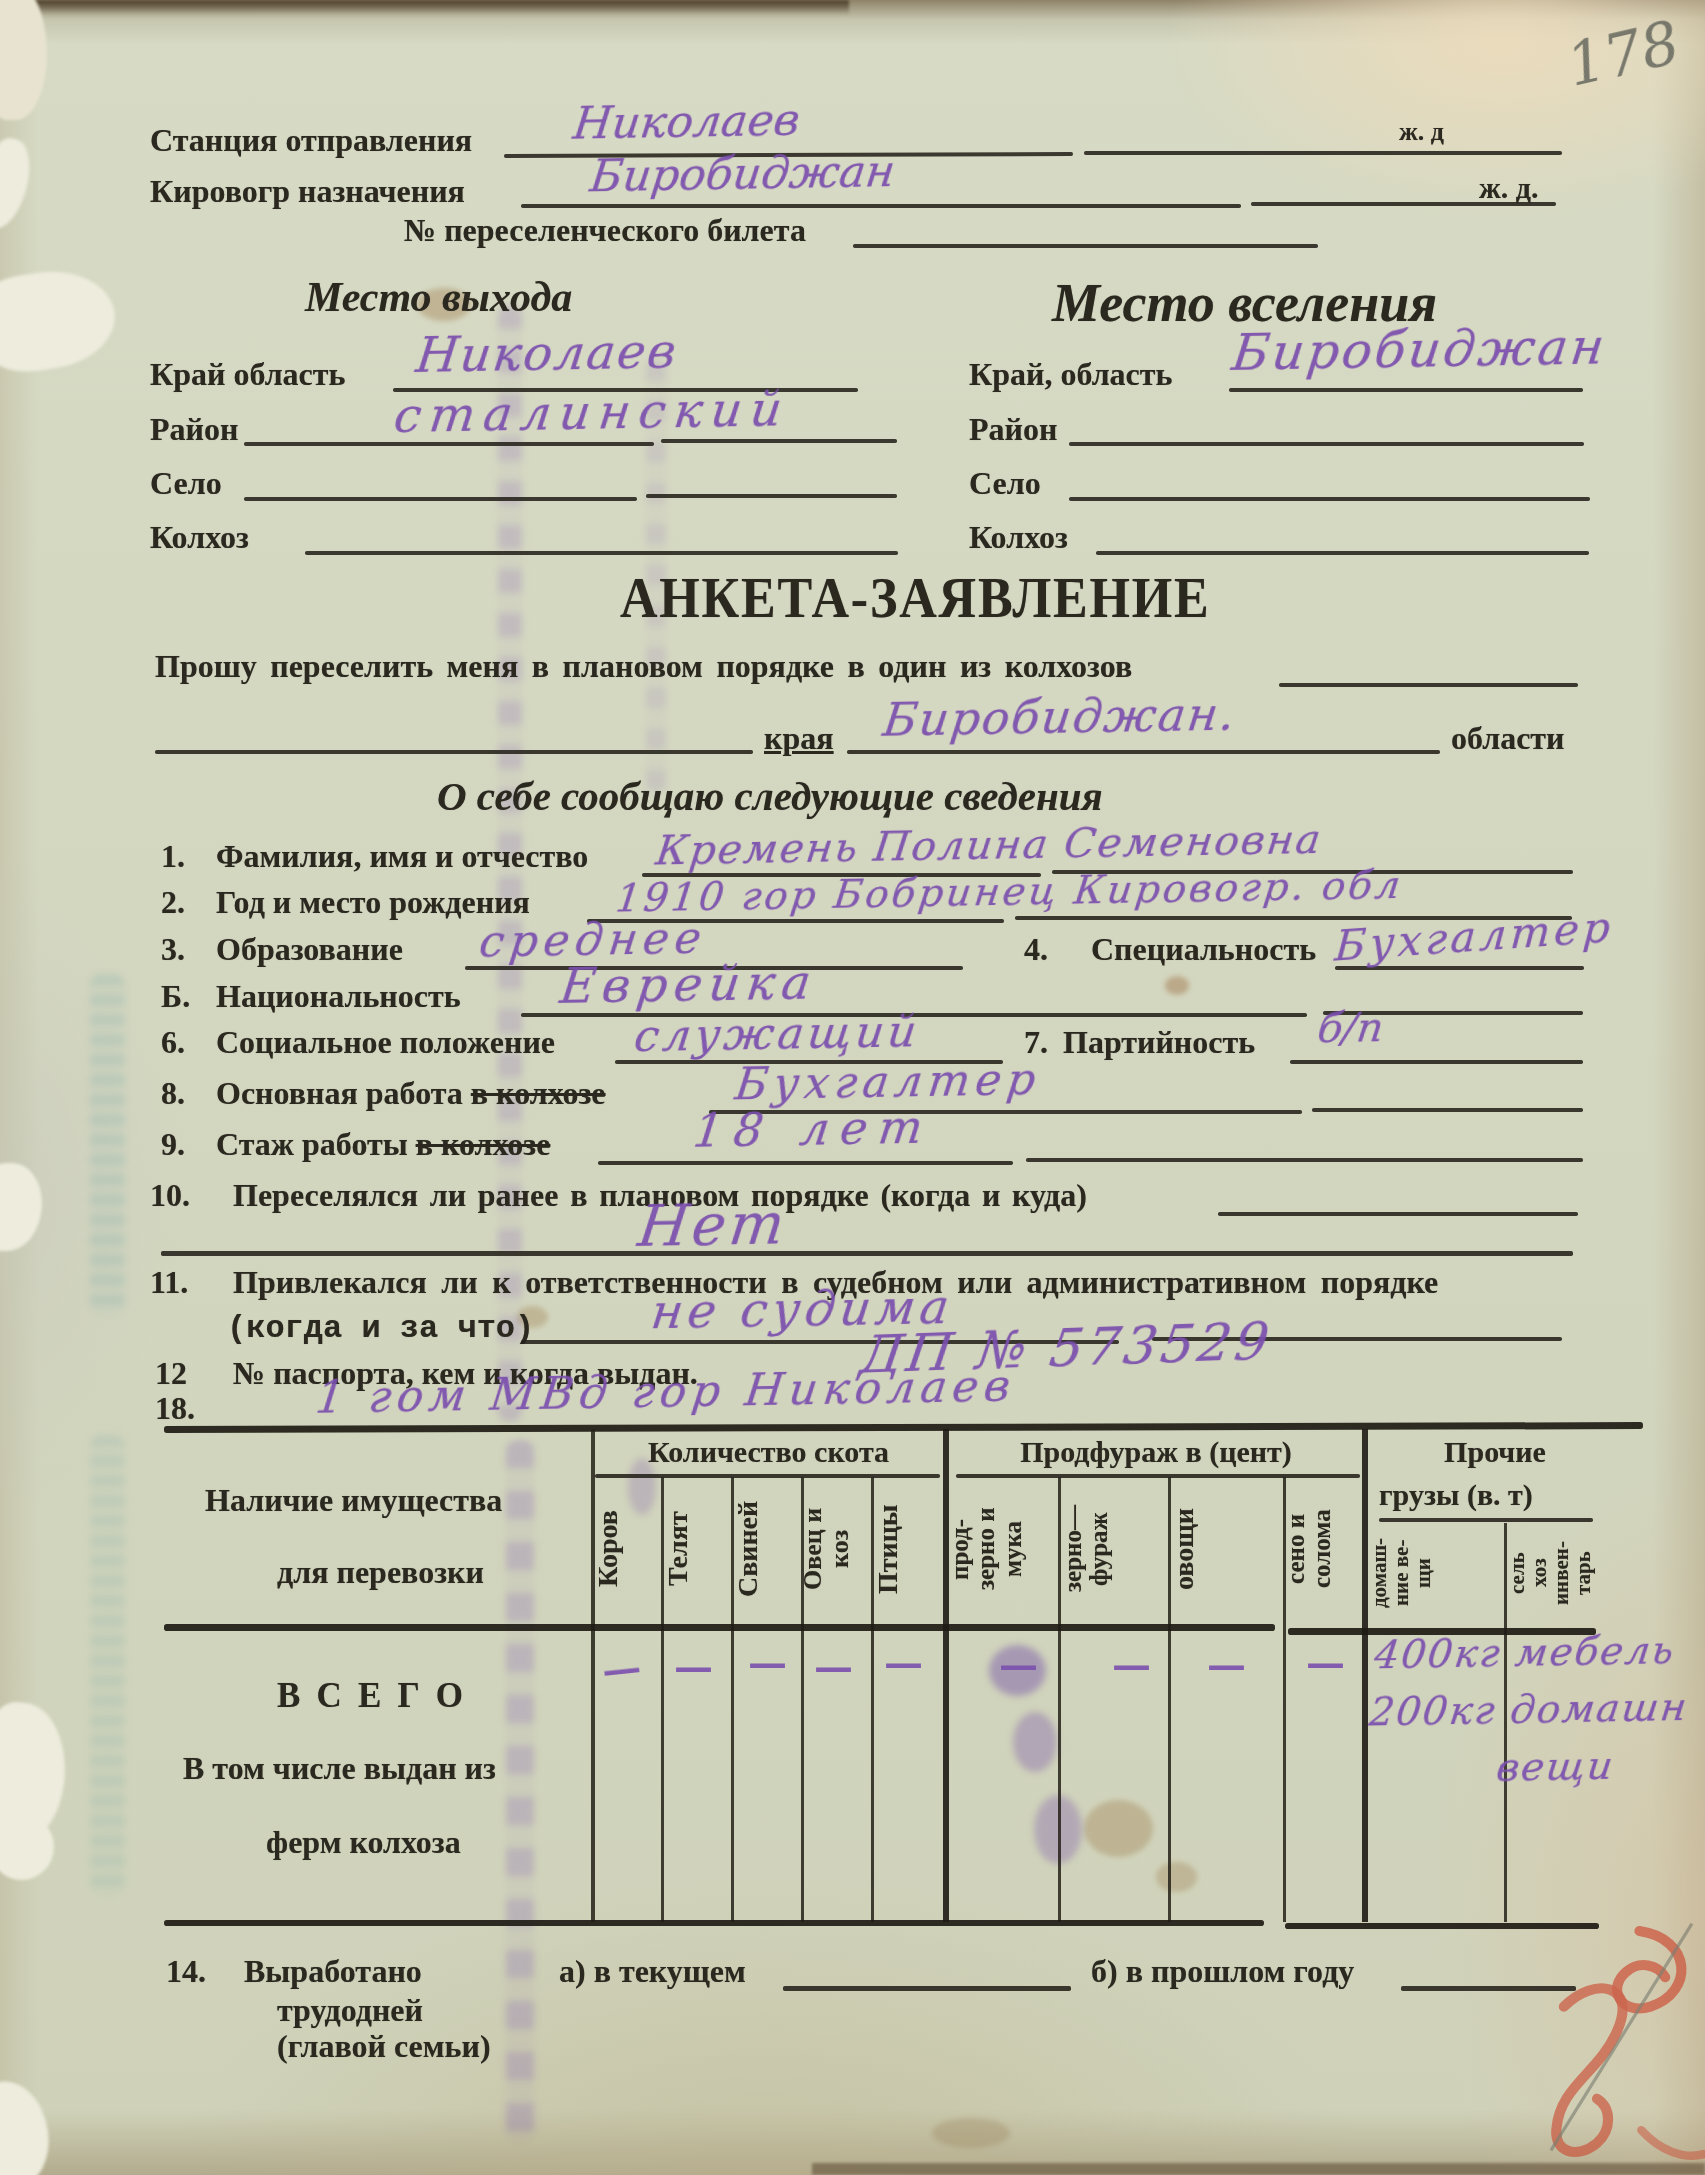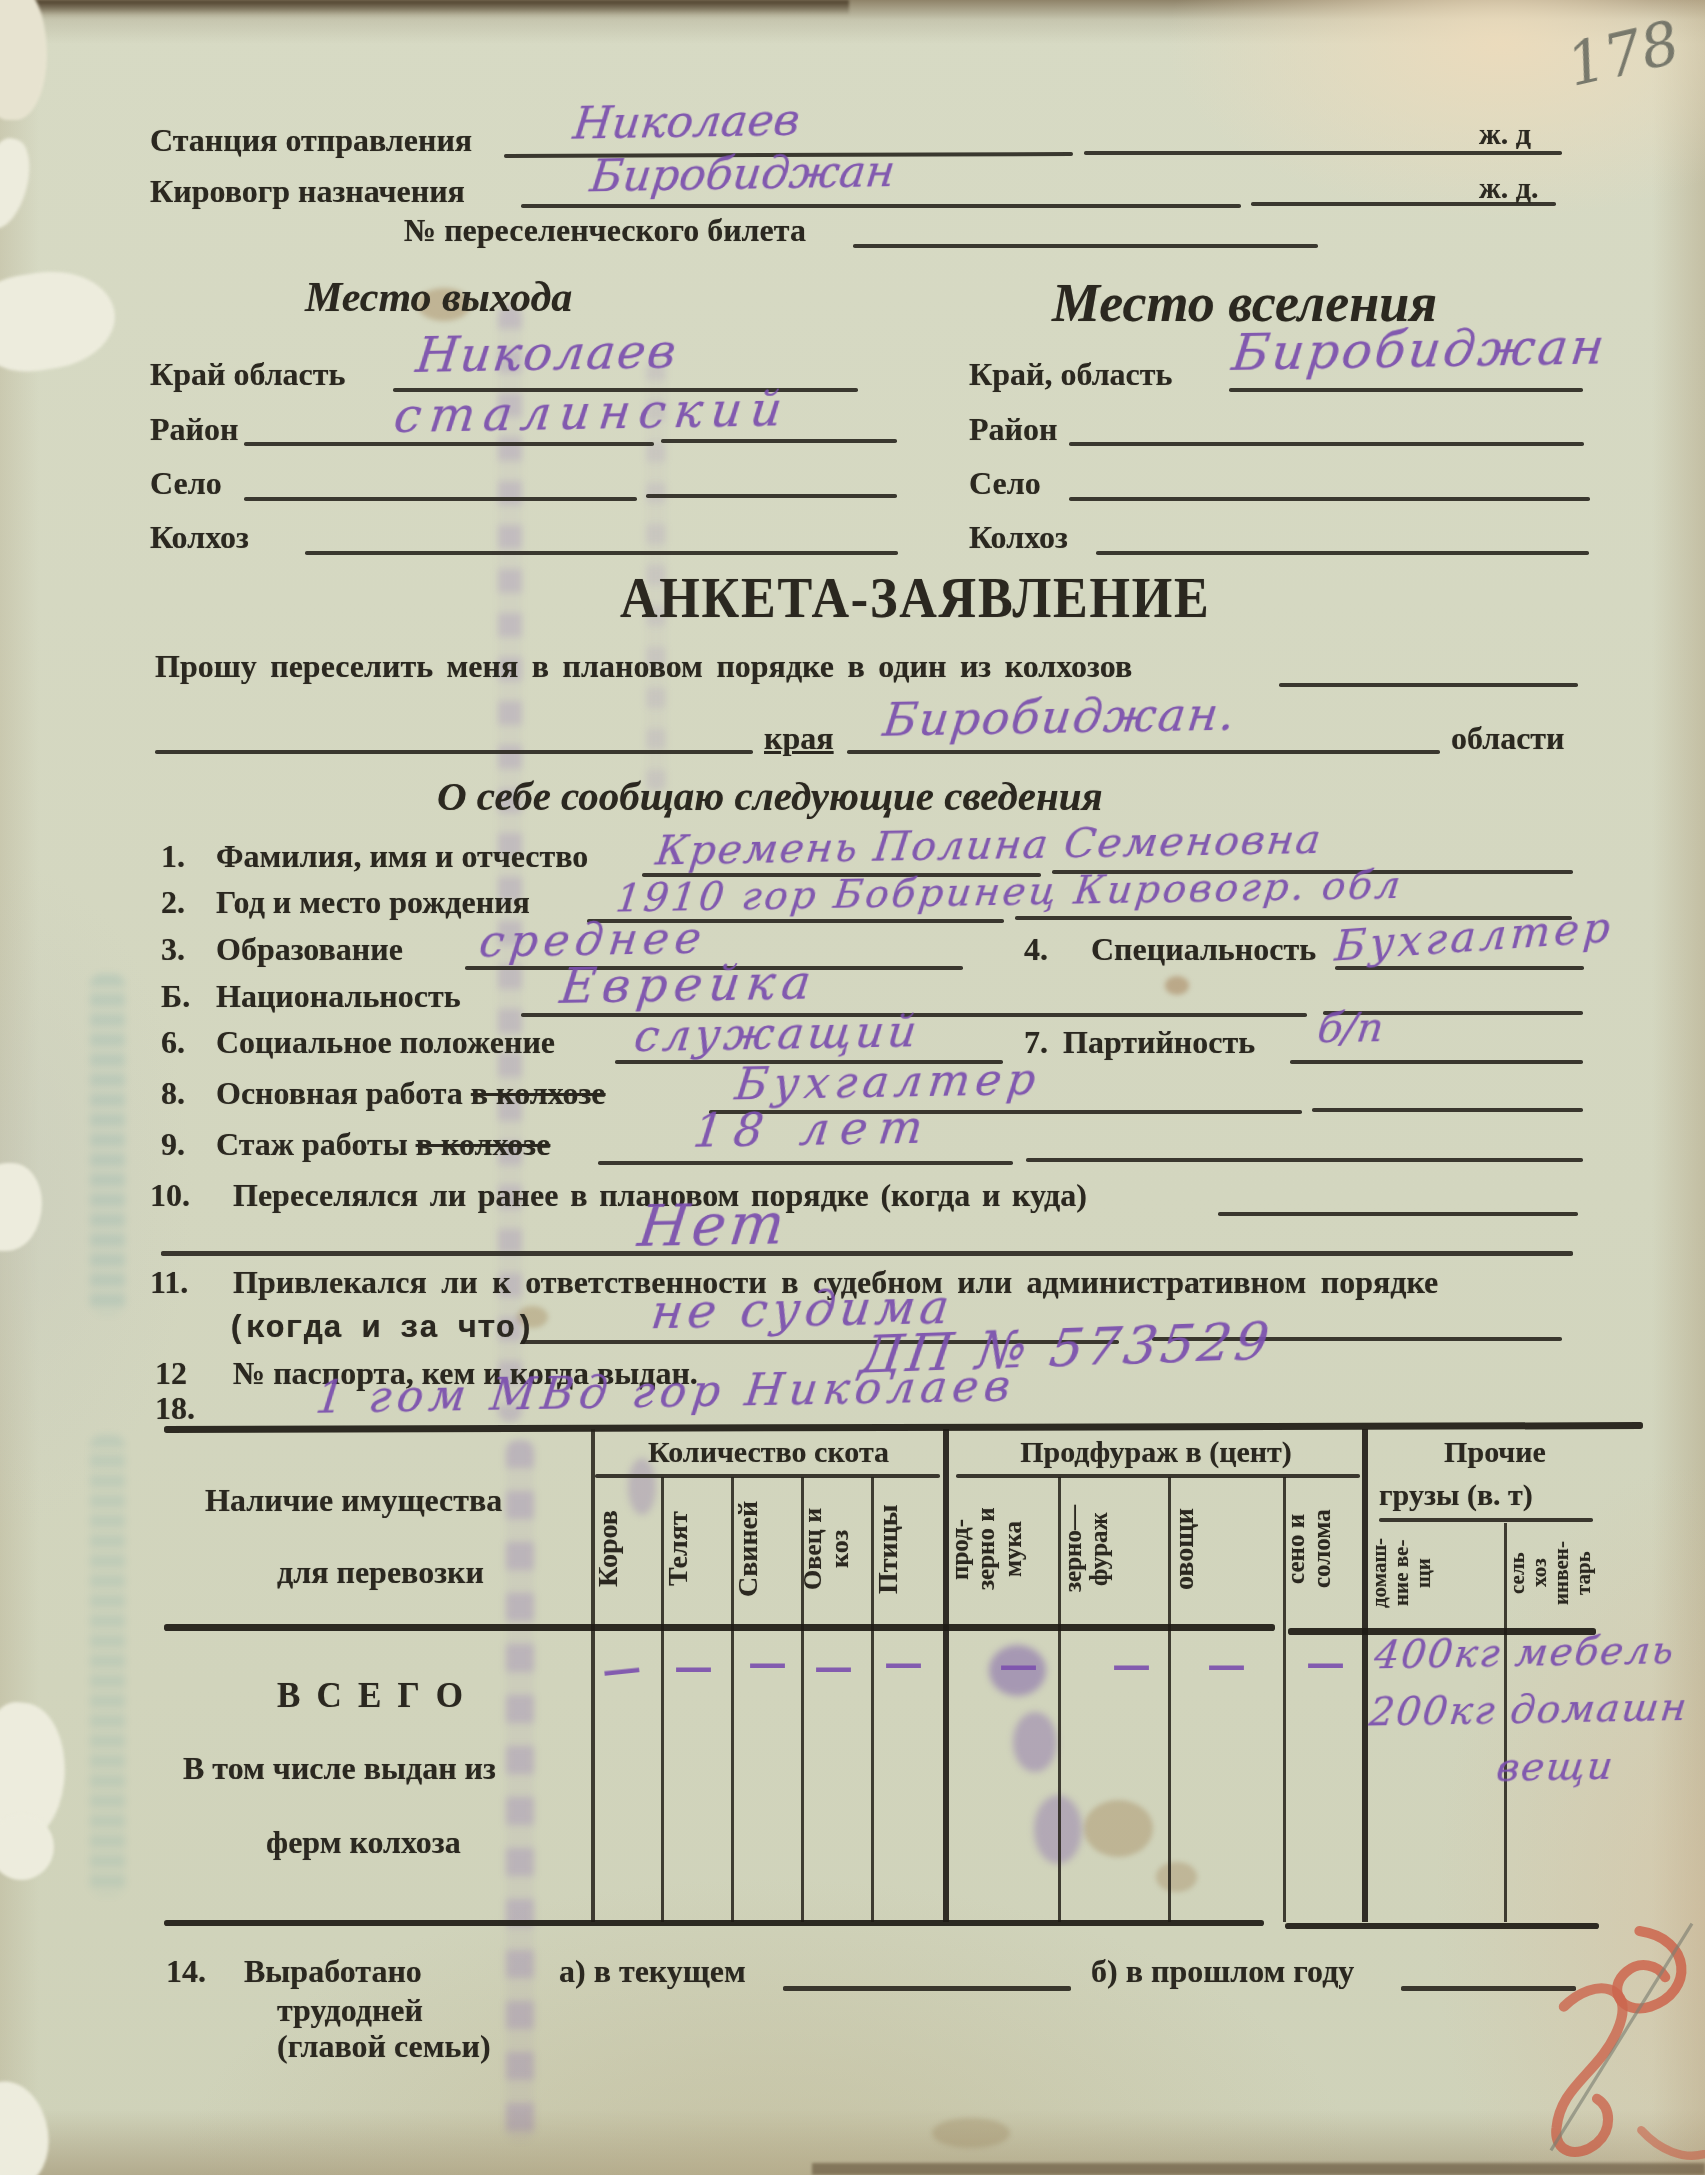--- a/index.html
+++ b/index.html
@@ -69,21 +69,21 @@
   <div class="bleed" style="left:989px;top:1645px;width:57px;height:51px;background:rgba(108,68,168,.42);border-radius:50%;"></div>
   <div class="bleed" style="left:1013px;top:1712px;width:44px;height:60px;background:rgba(108,68,168,.32);border-radius:50%;"></div>
   <div class="bleed" style="left:1034px;top:1795px;width:48px;height:69px;background:rgba(108,68,168,.3);border-radius:50%;"></div>
   <div class="bleed" style="left:628px;top:1458px;width:28px;height:57px;background:rgba(108,68,168,.22);border-radius:50%;"></div>
 
   <div class="pencil" style="left:1567px;top:20px;font-size:59px;transform:rotate(-13deg);">178</div>
 
   <div class="lbl" style="left:150px;top:124px;">Станция отправления</div>
   <div class="ln" style="left:504px;top:153px;width:569px;transform:rotate(-.2deg);"></div>
   <div class="ln" style="left:1084px;top:151px;width:478px;"></div>
-  <div class="lbl" style="left:1479px;top:118px;font-size:30px;font-family:Liberation Serif, serif;">ж. д</div>
+  <div class="lbl" style="left:1399px;top:118px;font-size:26px;font-family:Liberation Serif, serif;">ж. д</div>
   <div class="hw" style="left:574px;top:96px;font-size:44px;">Николаев</div>
 
   <div class="lbl" style="left:150px;top:175px;">Кировогр назначения</div>
   <div class="ln" style="left:521px;top:204px;width:720px;"></div>
   <div class="ln" style="left:1251px;top:202px;width:305px;"></div>
   <div class="lbl" style="left:1479px;top:172px;font-size:30px;">ж. д.</div>
   <div class="hw" style="left:591px;top:148px;font-size:44px;">Биробиджан</div>
 
   <div class="lbl" style="left:404px;top:214px;">№ переселенческого билета</div>
   <div class="ln" style="left:853px;top:244px;width:465px;"></div>

